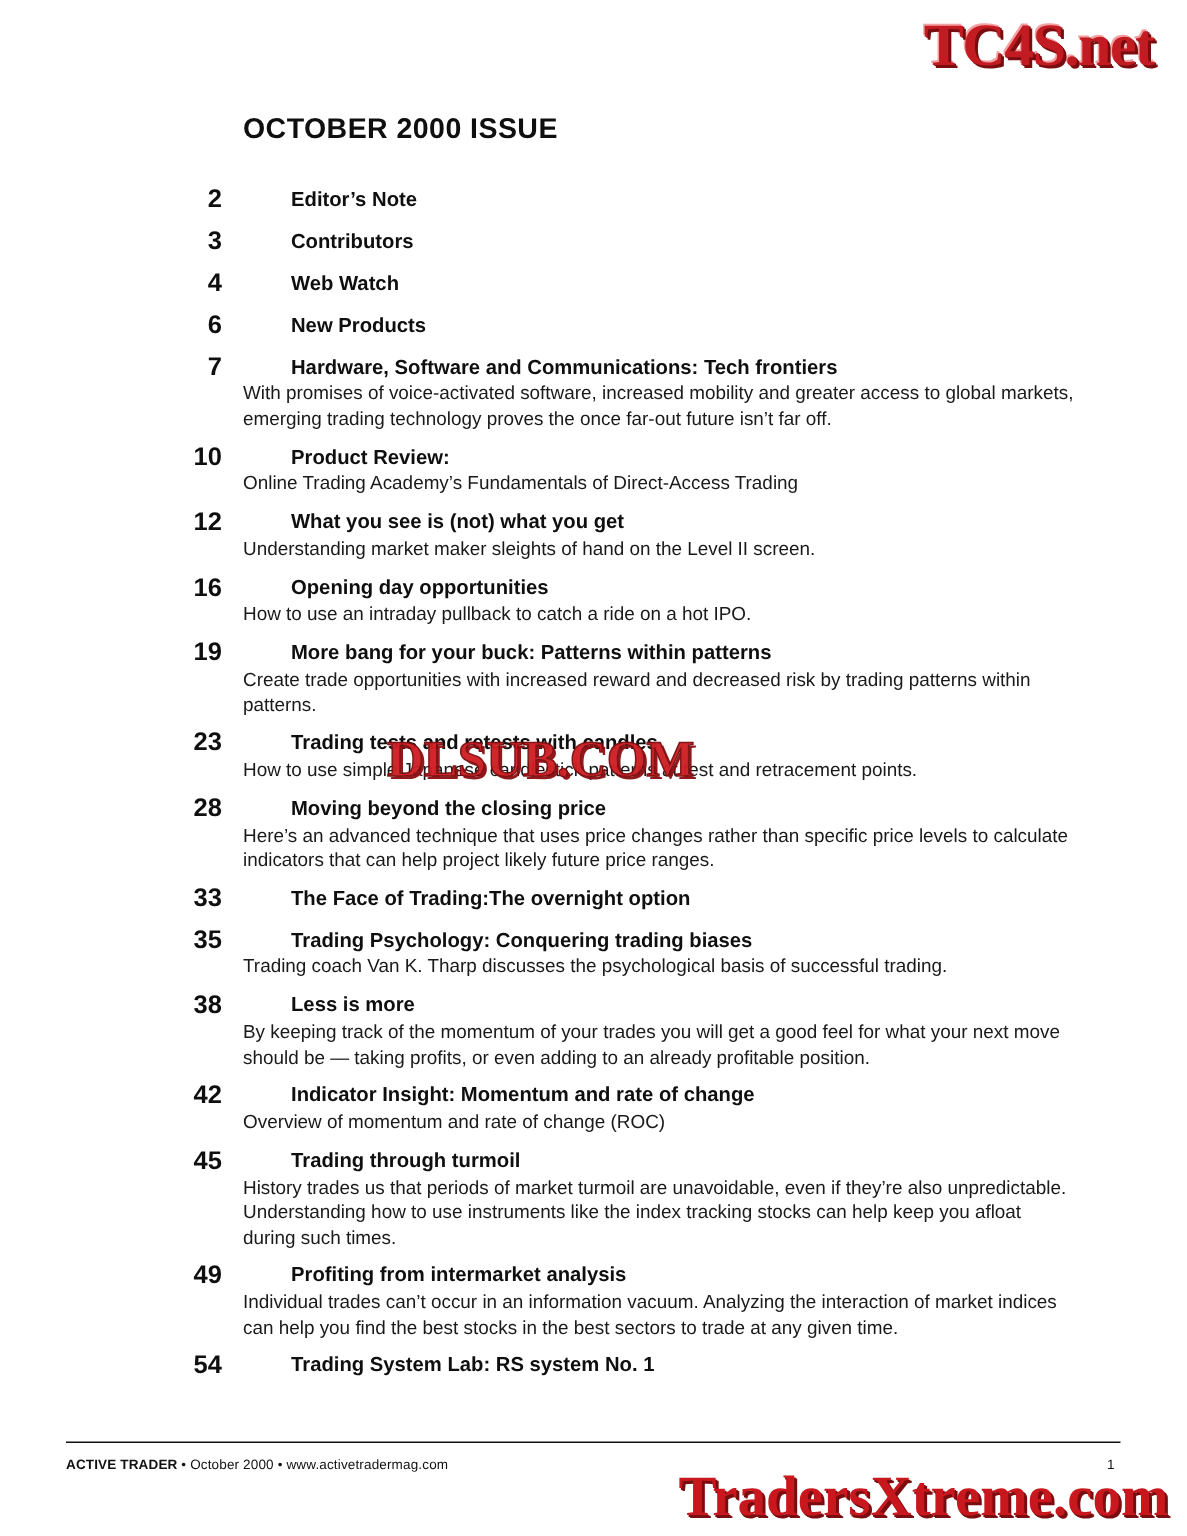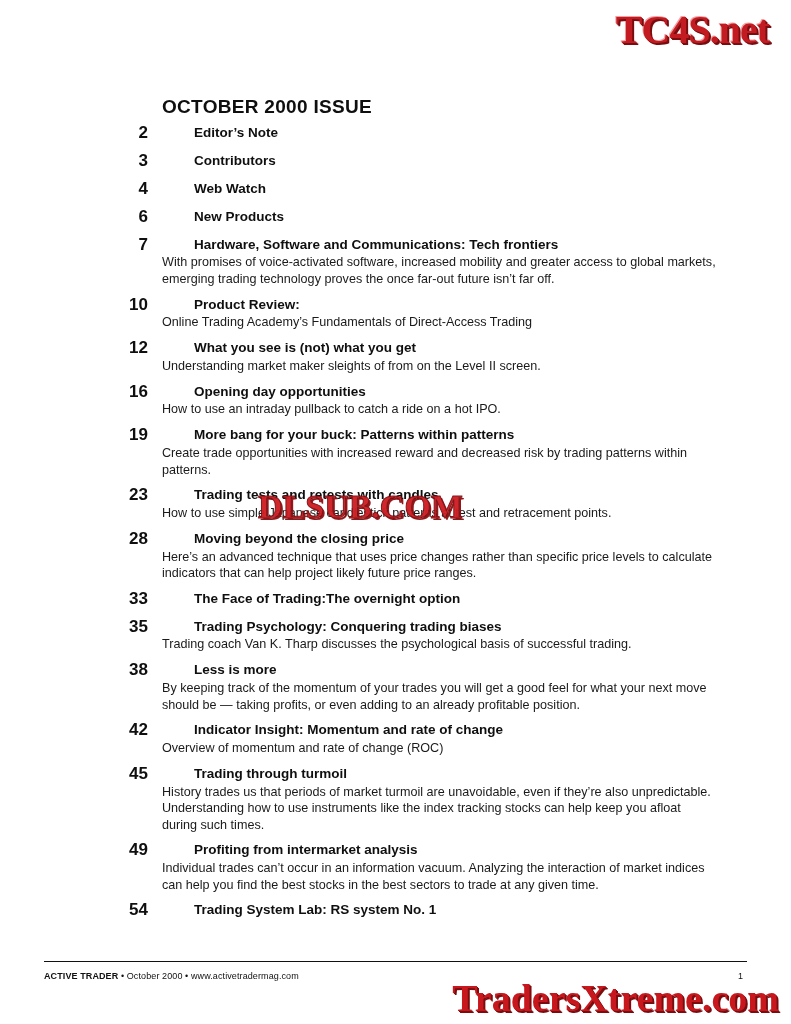--- a/index.html
+++ b/index.html
@@ -64,21 +64,21 @@
   
   .page {
     position: absolute;
     inset: 0;
     padding: 0;
   }
 
   .issue-title {
     position: absolute;
     left: 162px;
-    top: 96px;
+    top: 76px;
     font-size: 19px;
     font-weight: bold;
     letter-spacing: 0.3px;
     color: #0f0f0f;
   }
 
   .toc {
     position: absolute;
     left: 96px;
     top: 125px;
@@ -179,21 +179,21 @@
 
     <div class="entry">
       <div class="page-num">10</div>
       <div class="entry-title">Product Review:</div>
       <div class="entry-desc">Online Trading Academy’s Fundamentals of Direct-Access Trading</div>
     </div>
 
     <div class="entry">
       <div class="page-num">12</div>
       <div class="entry-title">What you see is (not) what you get</div>
-      <div class="entry-desc">Understanding market maker sleights of from on the Level II screen.</div>
+      <div class="entry-desc">Understanding market maker sleights of hand on the Level II screen.</div>
     </div>
 
     <div class="entry">
       <div class="page-num">16</div>
       <div class="entry-title">Opening day opportunities</div>
       <div class="entry-desc">How to use an intraday pullback to catch a ride on a hot IPO.</div>
     </div>
 
     <div class="entry">
       <div class="page-num">19</div>

